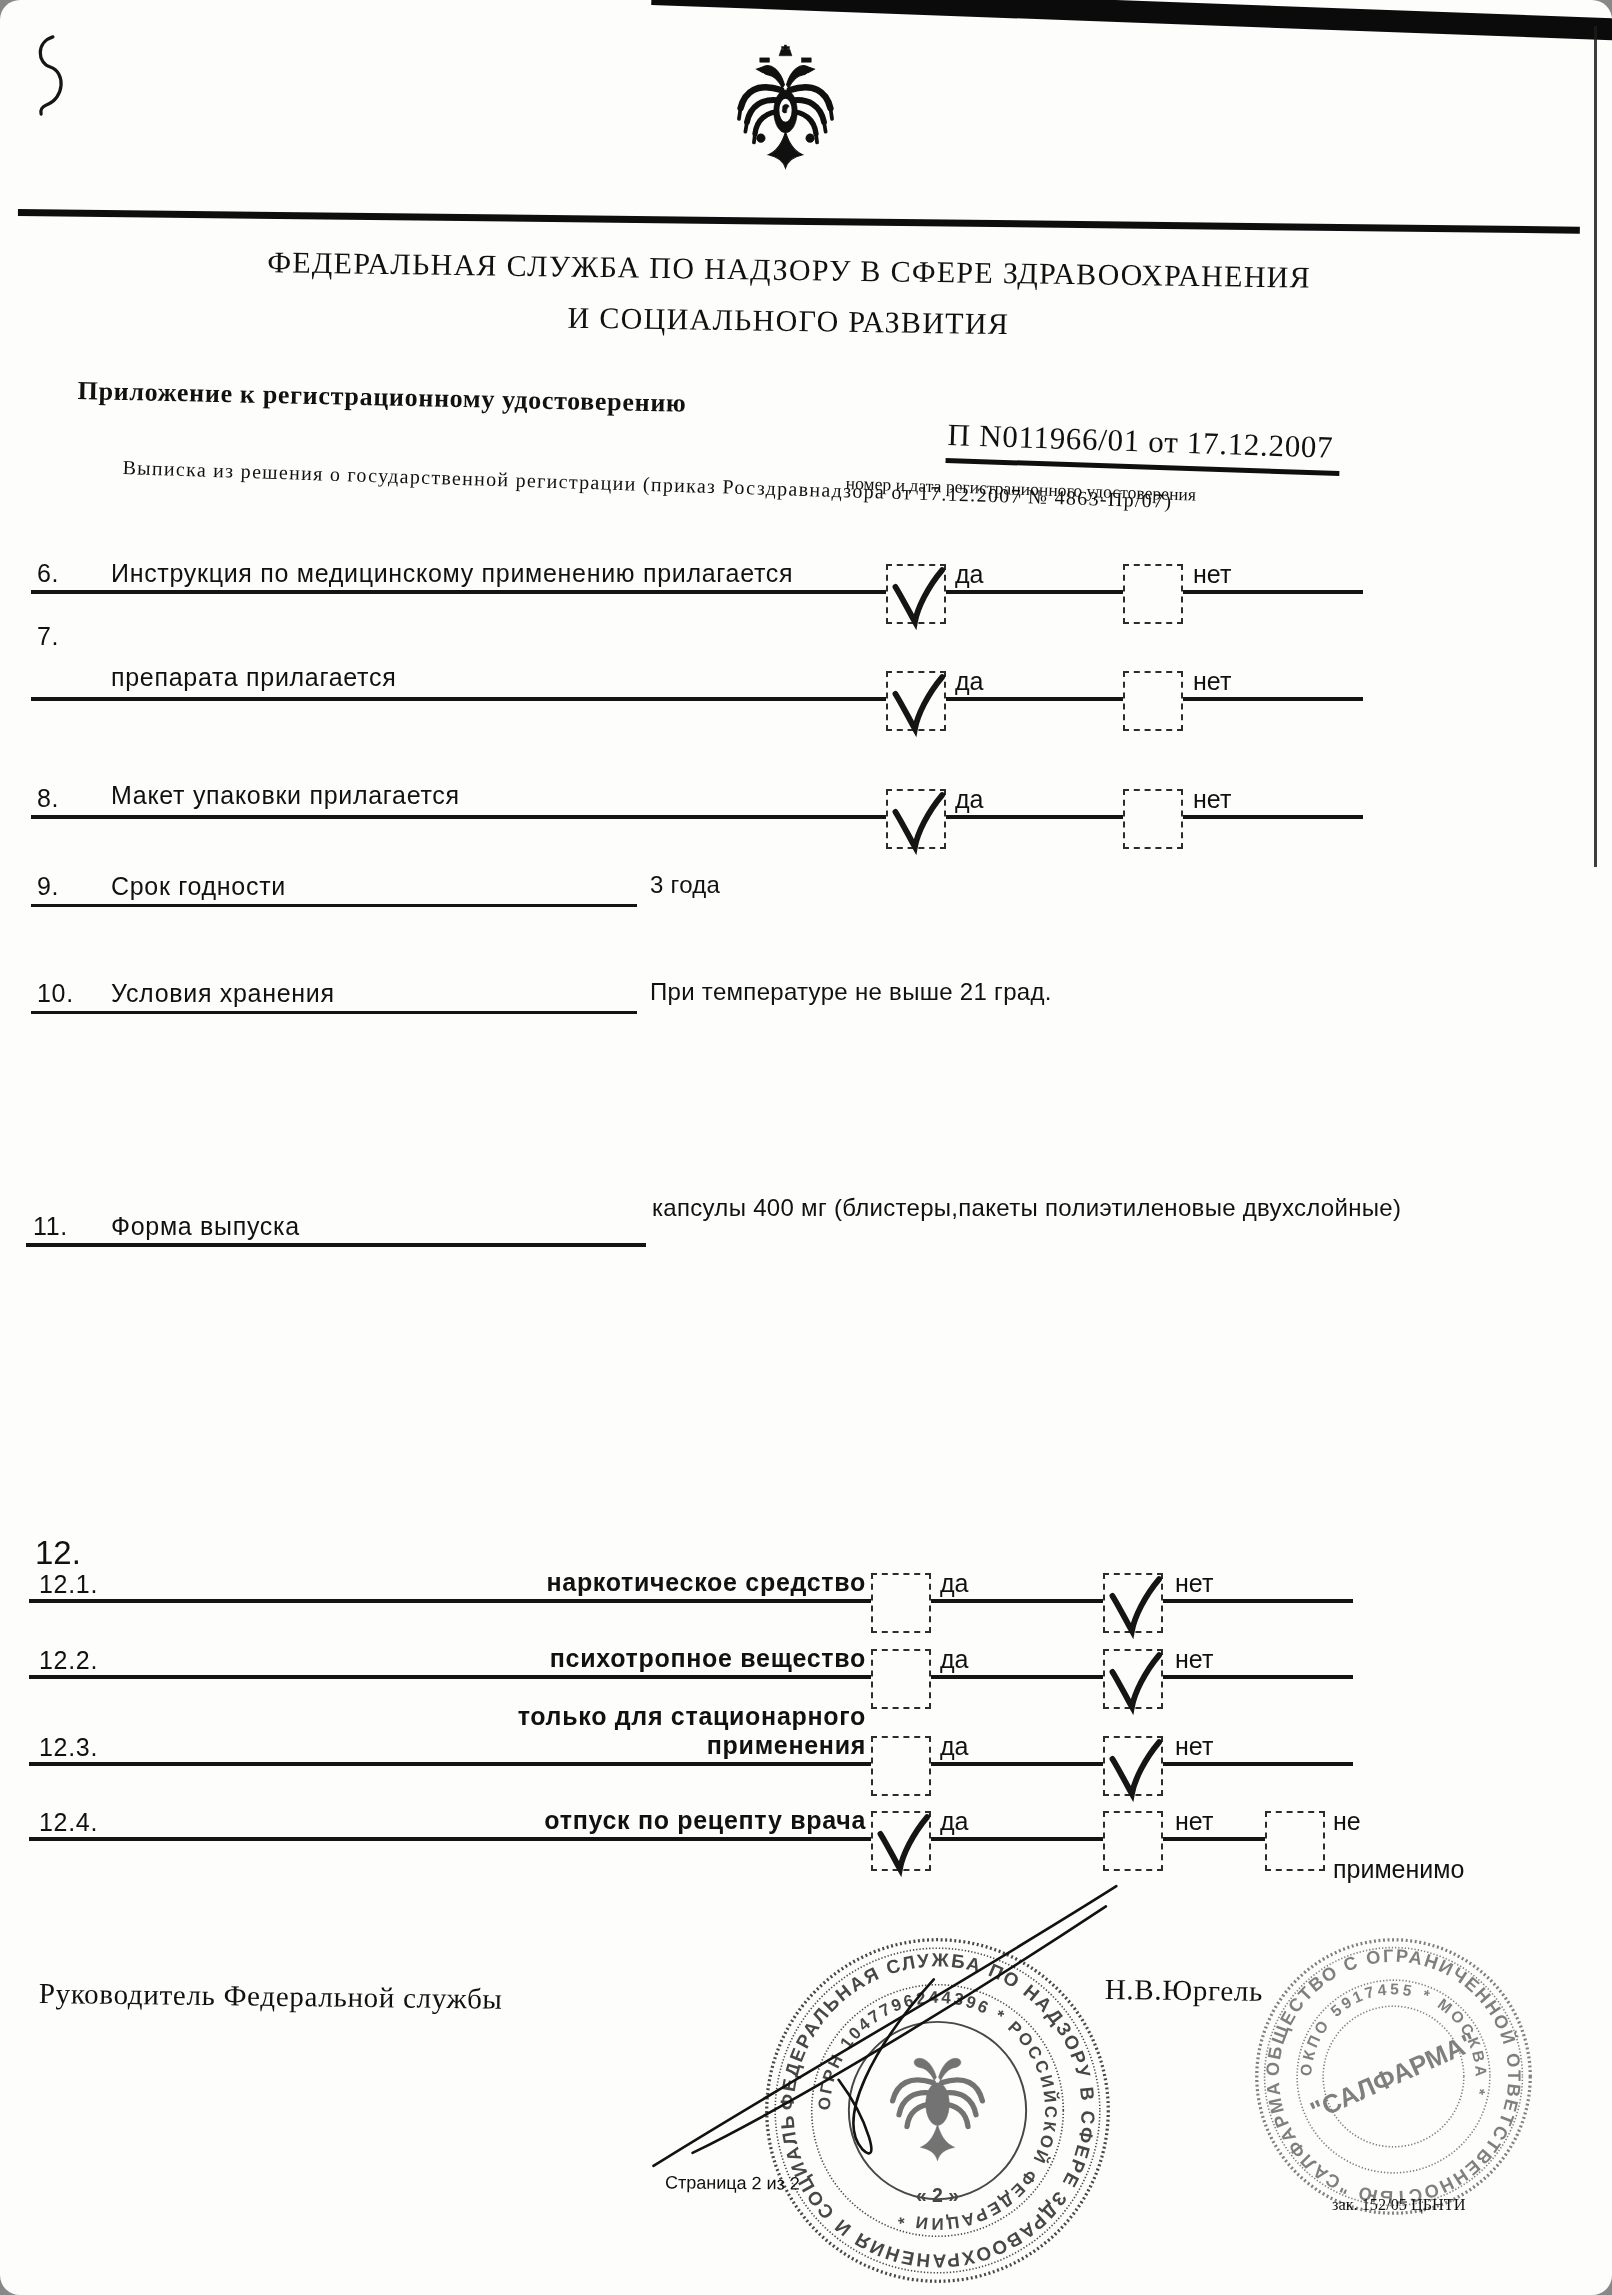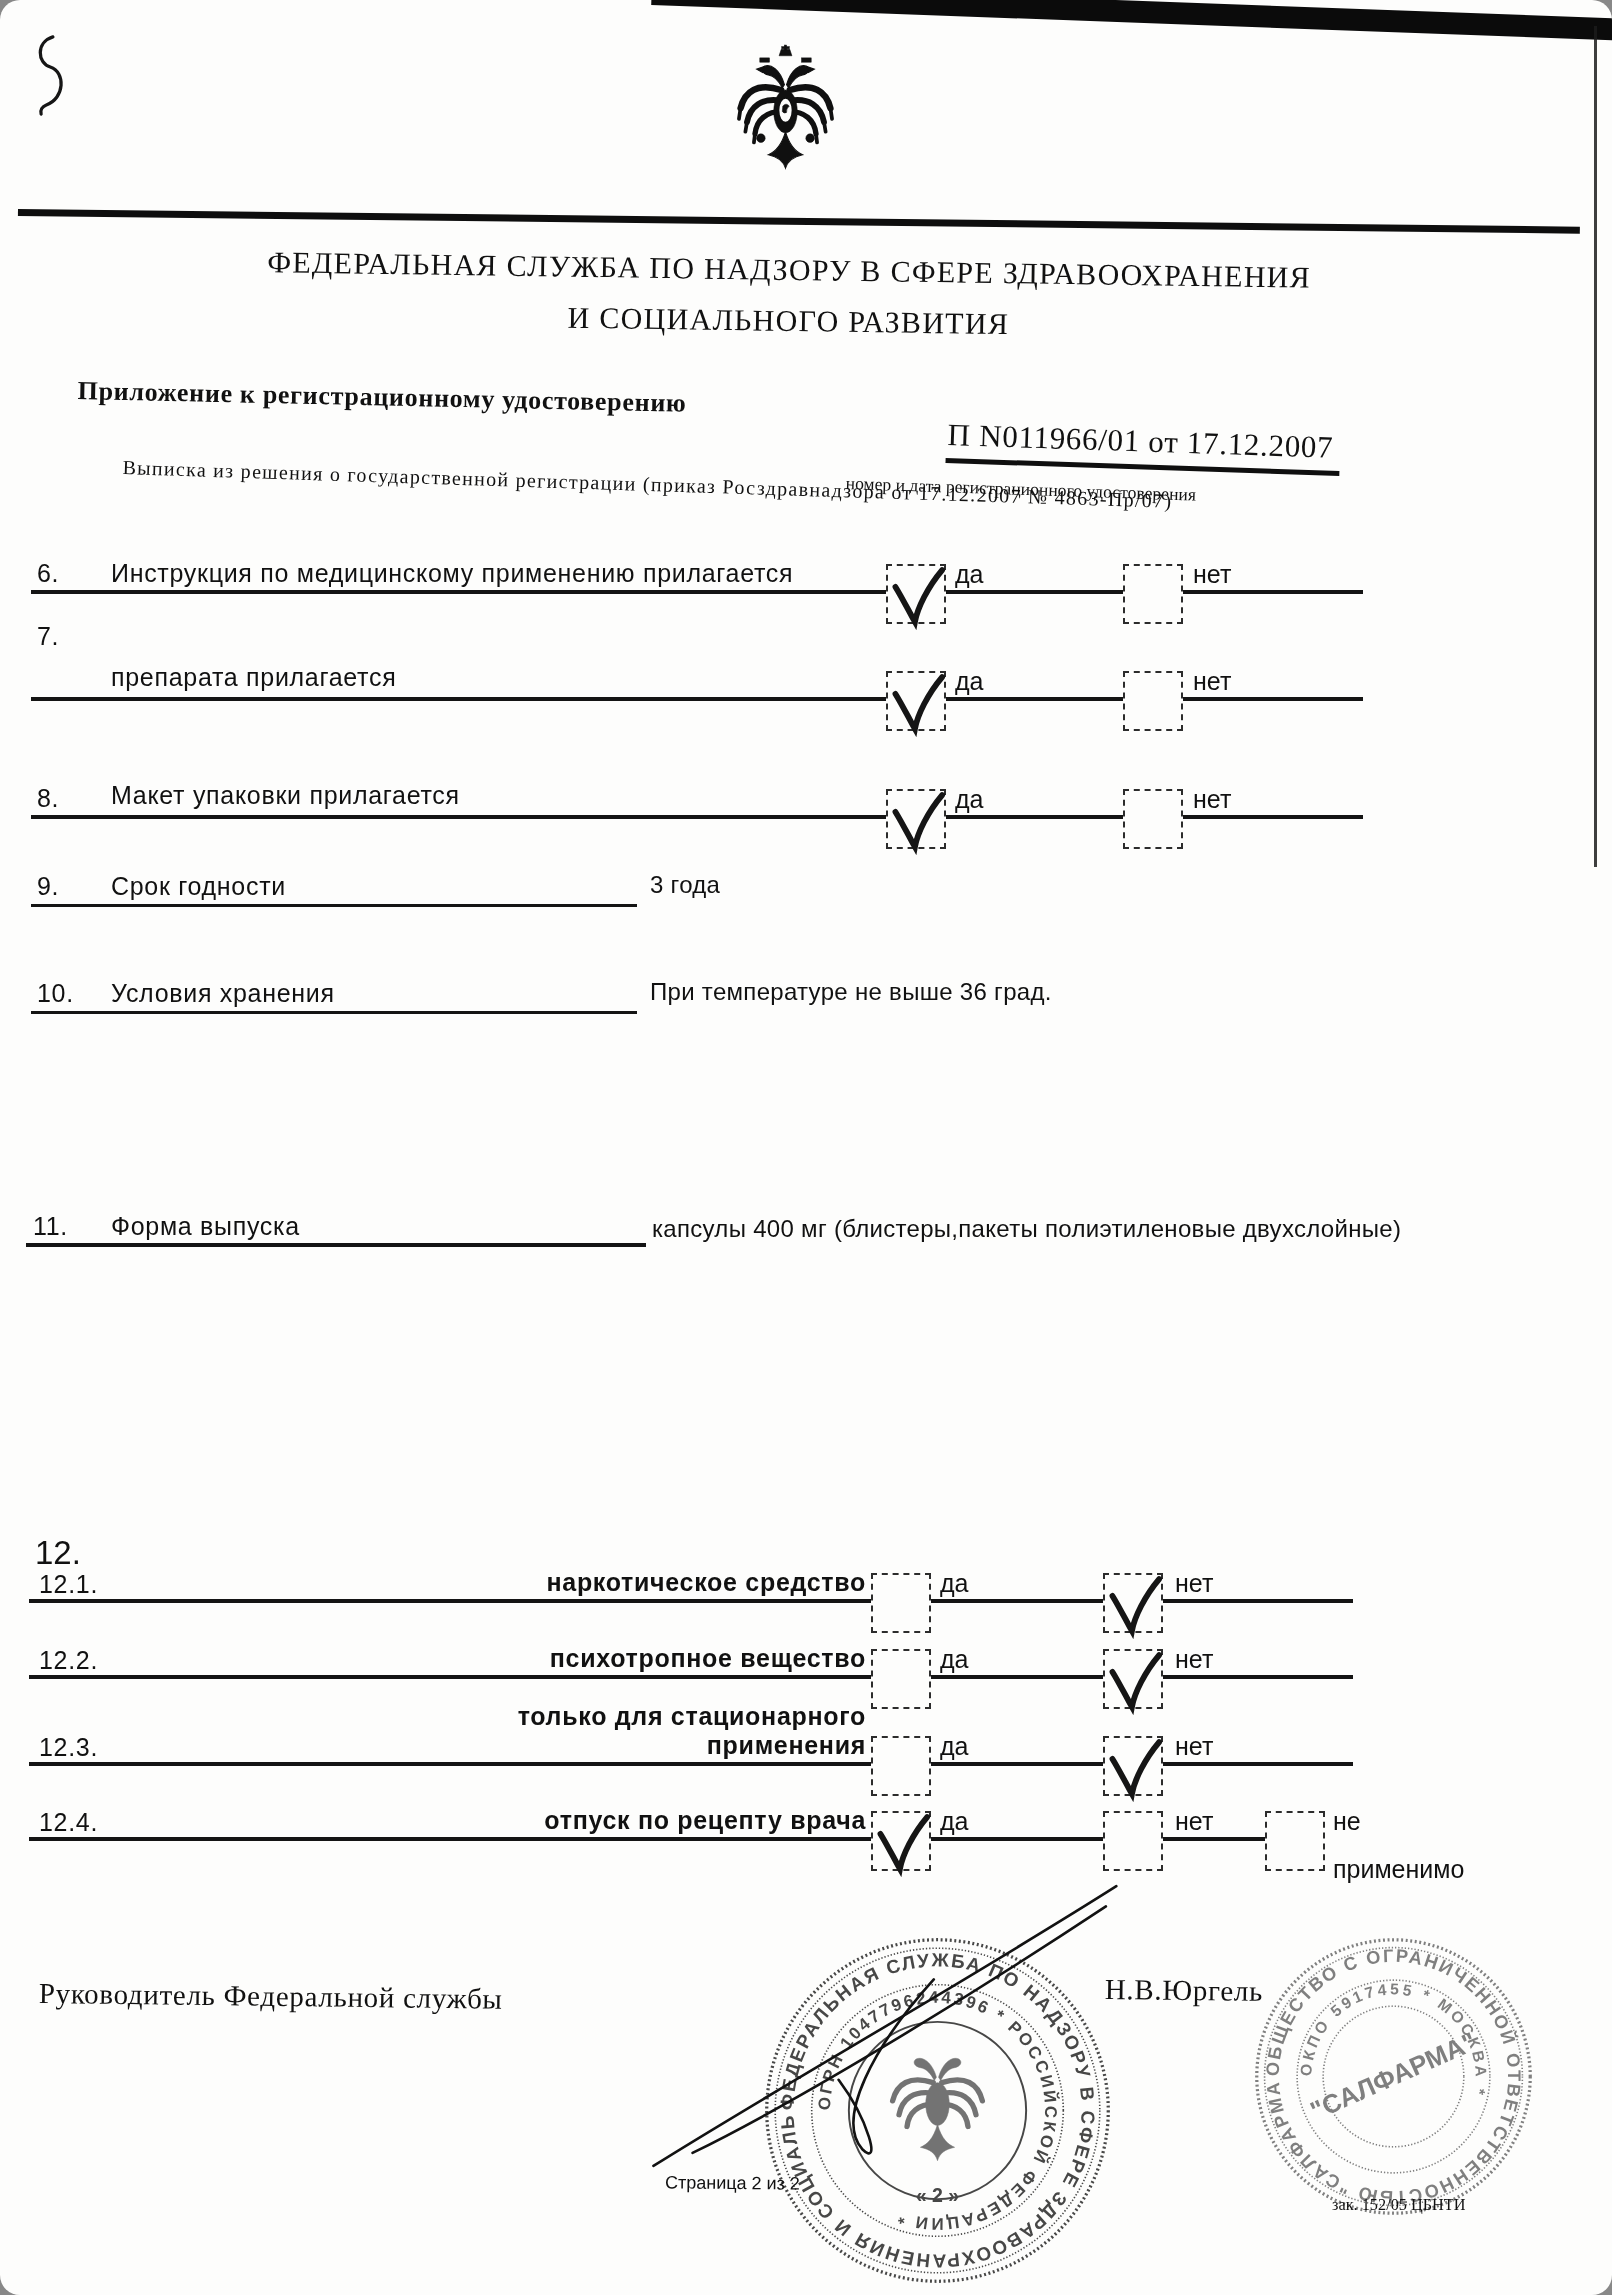--- a/index.html
+++ b/index.html
@@ -145,28 +145,28 @@
     <div class="hline" style="left:31px;width:606px;height:3.3px"></div>
     <span class="num" style="left:37px;bottom:6.5px">9.</span>
     <span class="lbl" style="left:111px;bottom:6.5px">Срок годности</span>
     <span class="val" style="left:650px;bottom:7.8px">3 года</span>
   </div>
 
   <div class="row sans" style="top:942px">
     <div class="hline" style="left:31px;width:606px;height:3.3px"></div>
     <span class="num" style="left:37px;bottom:6.5px">10.</span>
     <span class="lbl" style="left:111px;bottom:6.5px">Условия хранения</span>
-    <span class="val" style="left:650px;bottom:7.8px">При температуре не выше 36 град.</span>
+    <span class="val" style="left:650px;bottom:7.8px">При температуре не выше 21 град.</span>
   </div>
 
   <div class="row sans" style="top:1175px">
     <div class="hline" style="left:26px;width:620px;height:3.9px"></div>
     <span class="num" style="left:33px;bottom:6.5px">11.</span>
     <span class="lbl" style="left:111px;bottom:6.5px">Форма выпуска</span>
-    <span class="val" style="left:652px;bottom:4px">капсулы 400 мг (блистеры,пакеты полиэтиленовые двухслойные)</span>
+    <span class="val" style="left:652px;bottom:25px">капсулы 400 мг (блистеры,пакеты полиэтиленовые двухслойные)</span>
   </div>
 
   <div class="abs sans" style="left:35px;top:1534px;font-size:33px">12.</div>
 
   <div class="row sans" style="top:1531px">
     <div class="hline" style="left:29px;width:1324px"></div>
     <span class="num" style="left:39px;bottom:3.9px">12.1.</span>
     <span class="lbl rlabel" style="left:378px;width:488px;bottom:6.5px">наркотическое средство</span>
     <div class="cbx" style="left:871px"></div>
     <span class="opt" style="left:940px">да</span>

